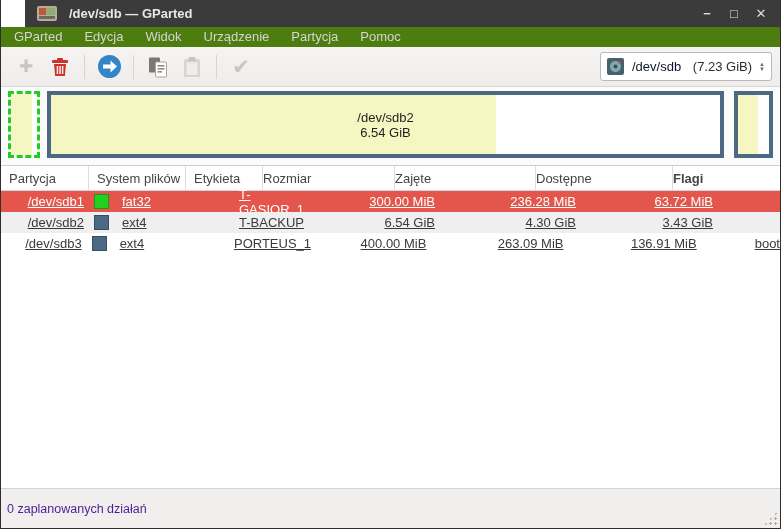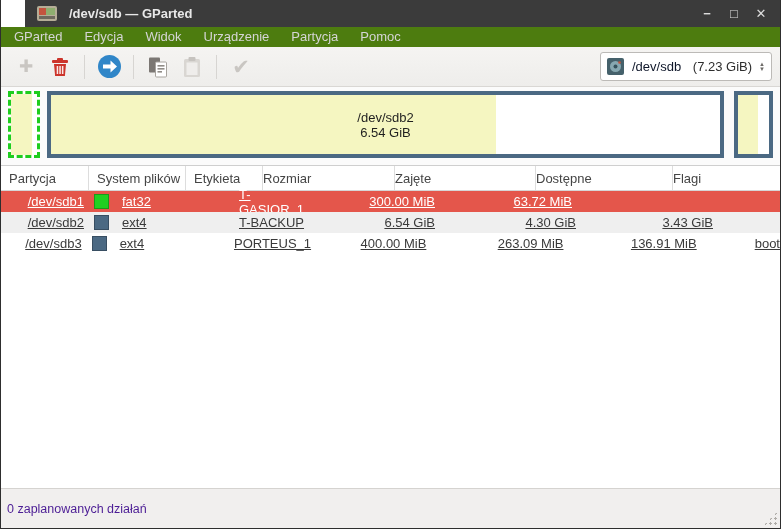--- a/index.html
+++ b/index.html
@@ -107,21 +107,21 @@
   
   .ptable { flex: 1; display: flex; flex-direction: column; background: #ffffff; }
   .thead {
     display: flex; height: 25px; background: #ffffff;
     border-bottom: 1px solid #d6d6d6; color: #454545; flex: none;
   }
   .th {
     display: flex; align-items: center; border-right: 1px solid #dddddd;
     height: 100%; font-size: 13px;
   }
-  .th:last-child { border-right: none; }
+  .th:last-child { border-right: none; font-weight: bold; }
   .trow { display: flex; height: 21px; align-items: center; color: #3a3a3a; flex: none; }
   .trow.striped { background: #efefef; }
   .trow.selected { background: #e4564b; color: #ffffff; }
   .col1 { width: 88px; }
   .col2 { width: 97px; }
   .col3 { width: 77px; }
   .col4 { width: 132px; }
   .col5 { width: 141px; }
   .col6 { width: 137px; }
   .col7 { width: 107px; flex: 1; }
@@ -281,20 +281,21 @@
     </div>
 
     <div class="trow selected">
       <div class="cell col1 c-right">/dev/sdb1</div>
       <div class="cell col2 fs-cell">
         <span class="fs-swatch fs-fat32"></span>
         <span>fat32</span>
       </div>
       <div class="cell col3 c-left">T-GASIOR_1</div>
       <div class="cell col4 c-right">300.00 MiB</div>
+      <div class="cell col5 c-right">236.28 MiB</div>
       <div class="cell col6 c-right">63.72 MiB</div>
       <div class="cell col7 c-left"></div>
     </div>
 
     <div class="trow striped">
       <div class="cell col1 c-right">/dev/sdb2</div>
       <div class="cell col2 fs-cell">
         <span class="fs-swatch fs-ext4"></span>
         <span>ext4</span>
       </div>

